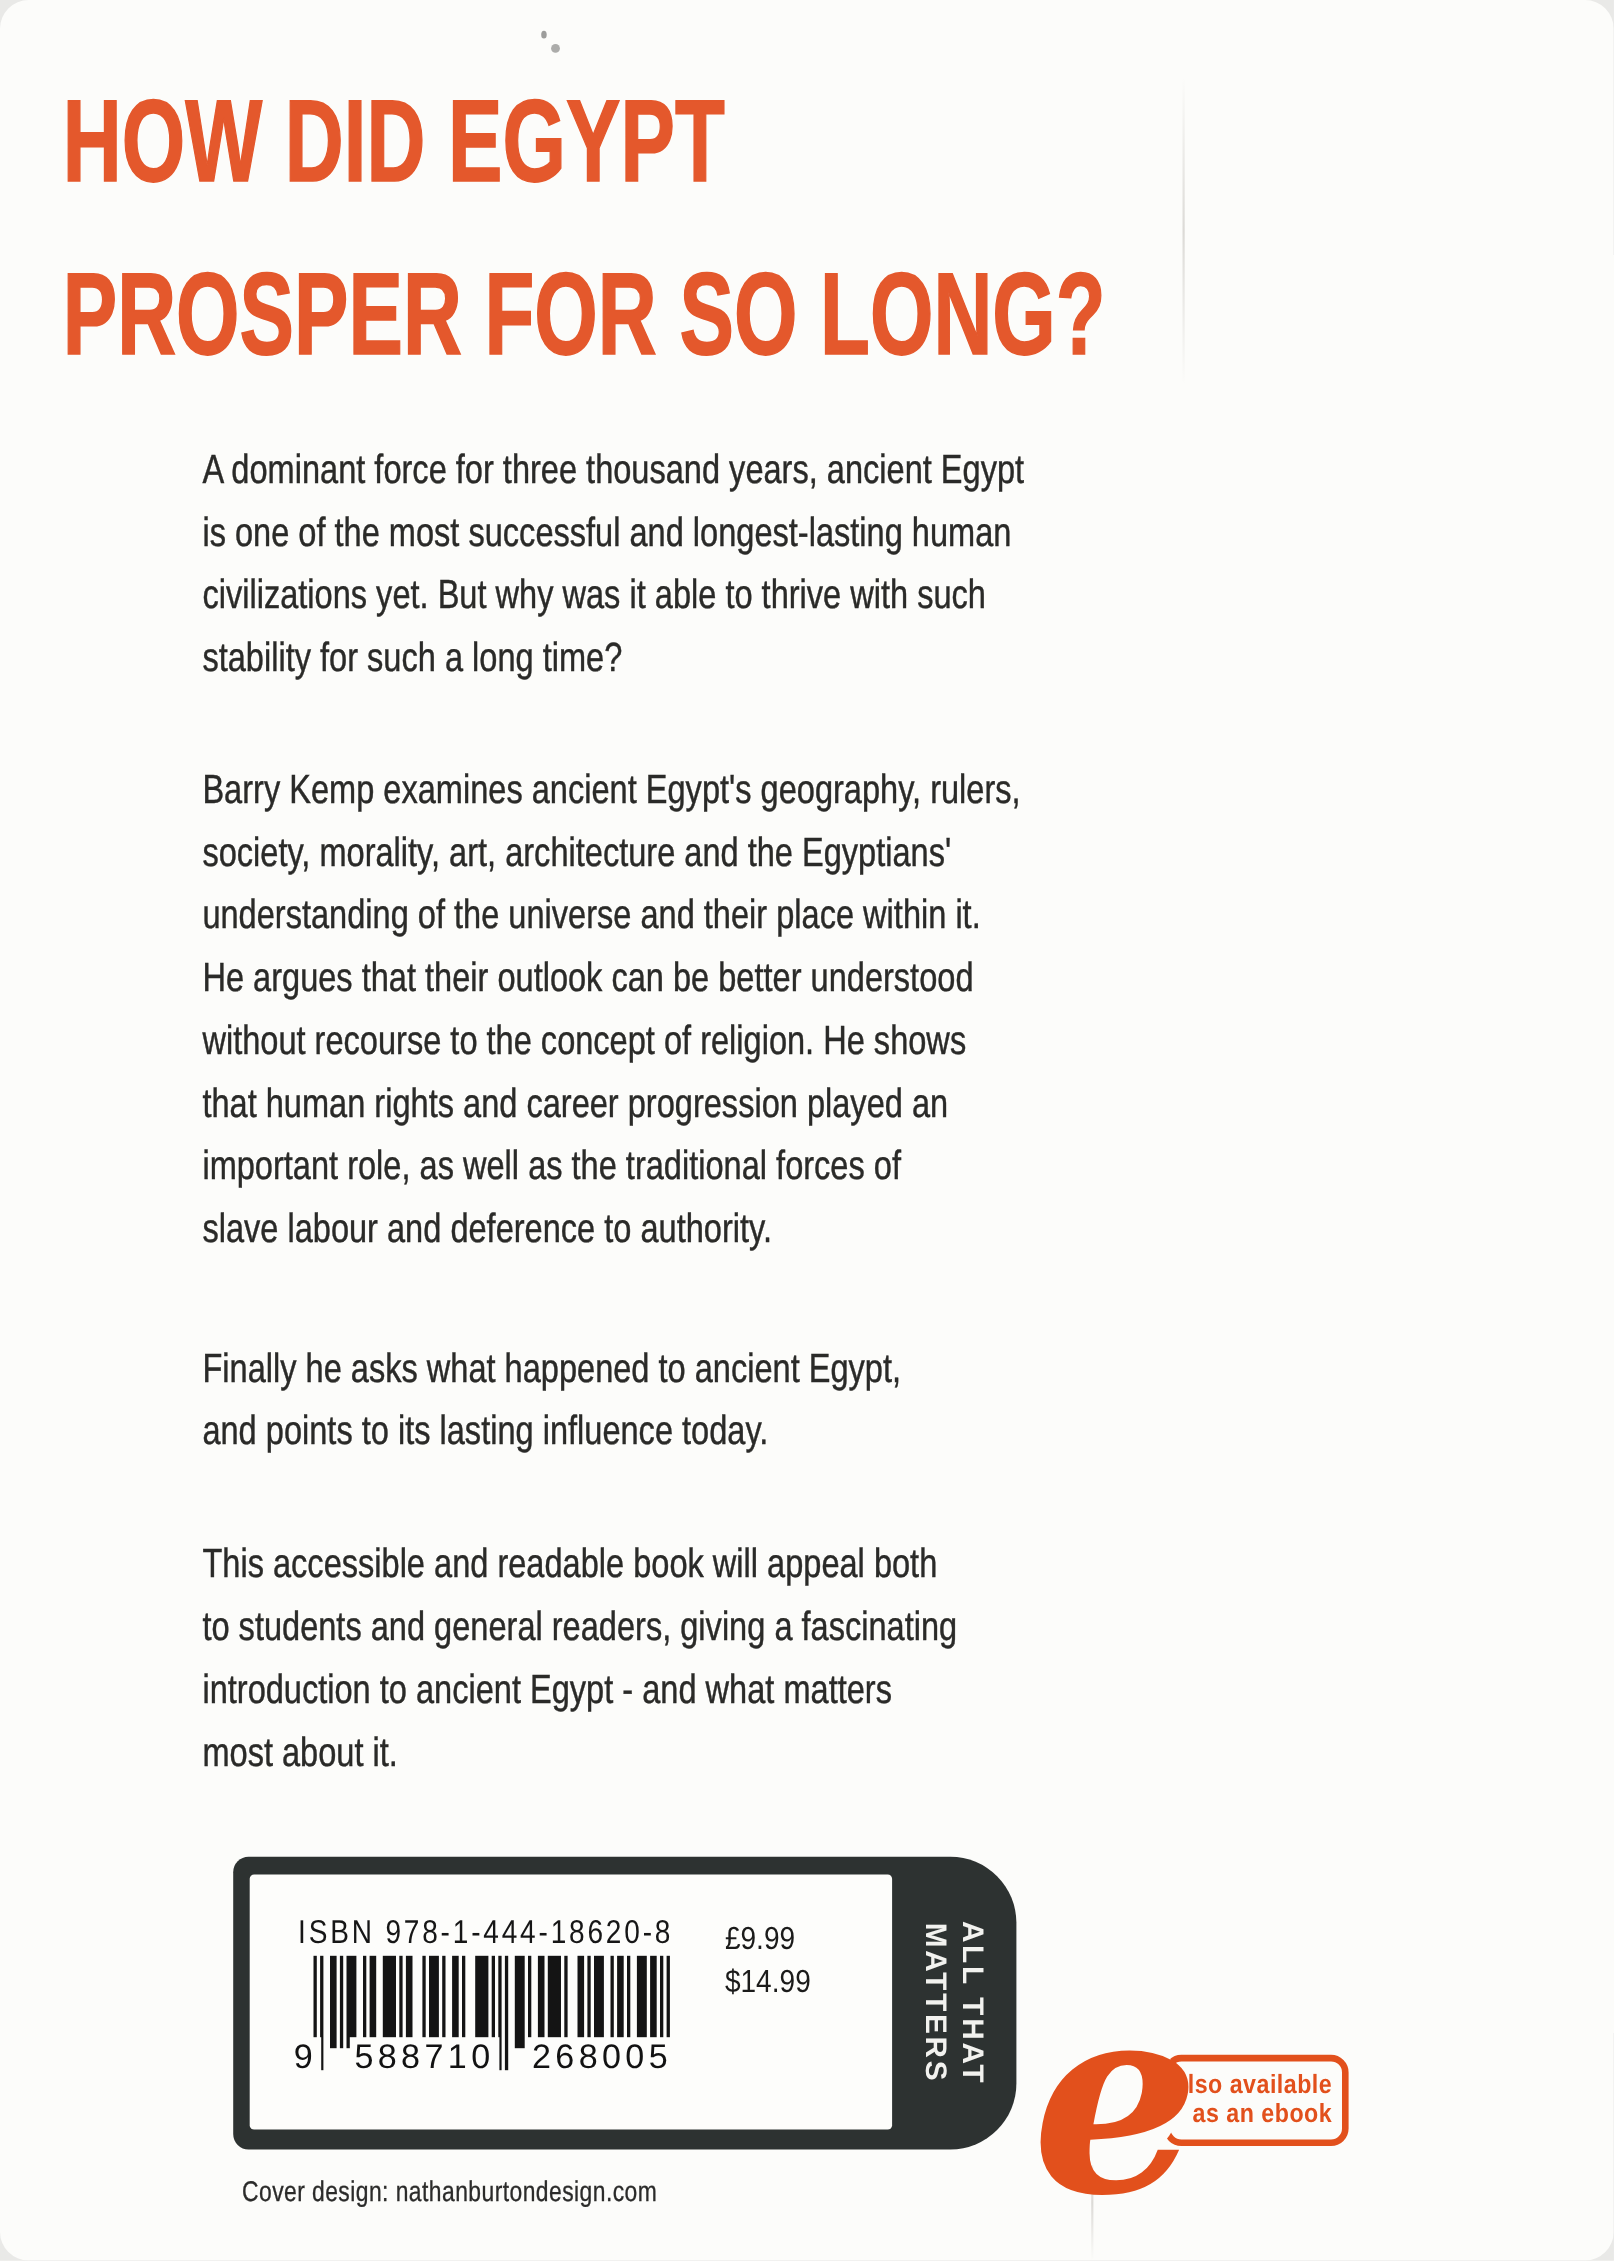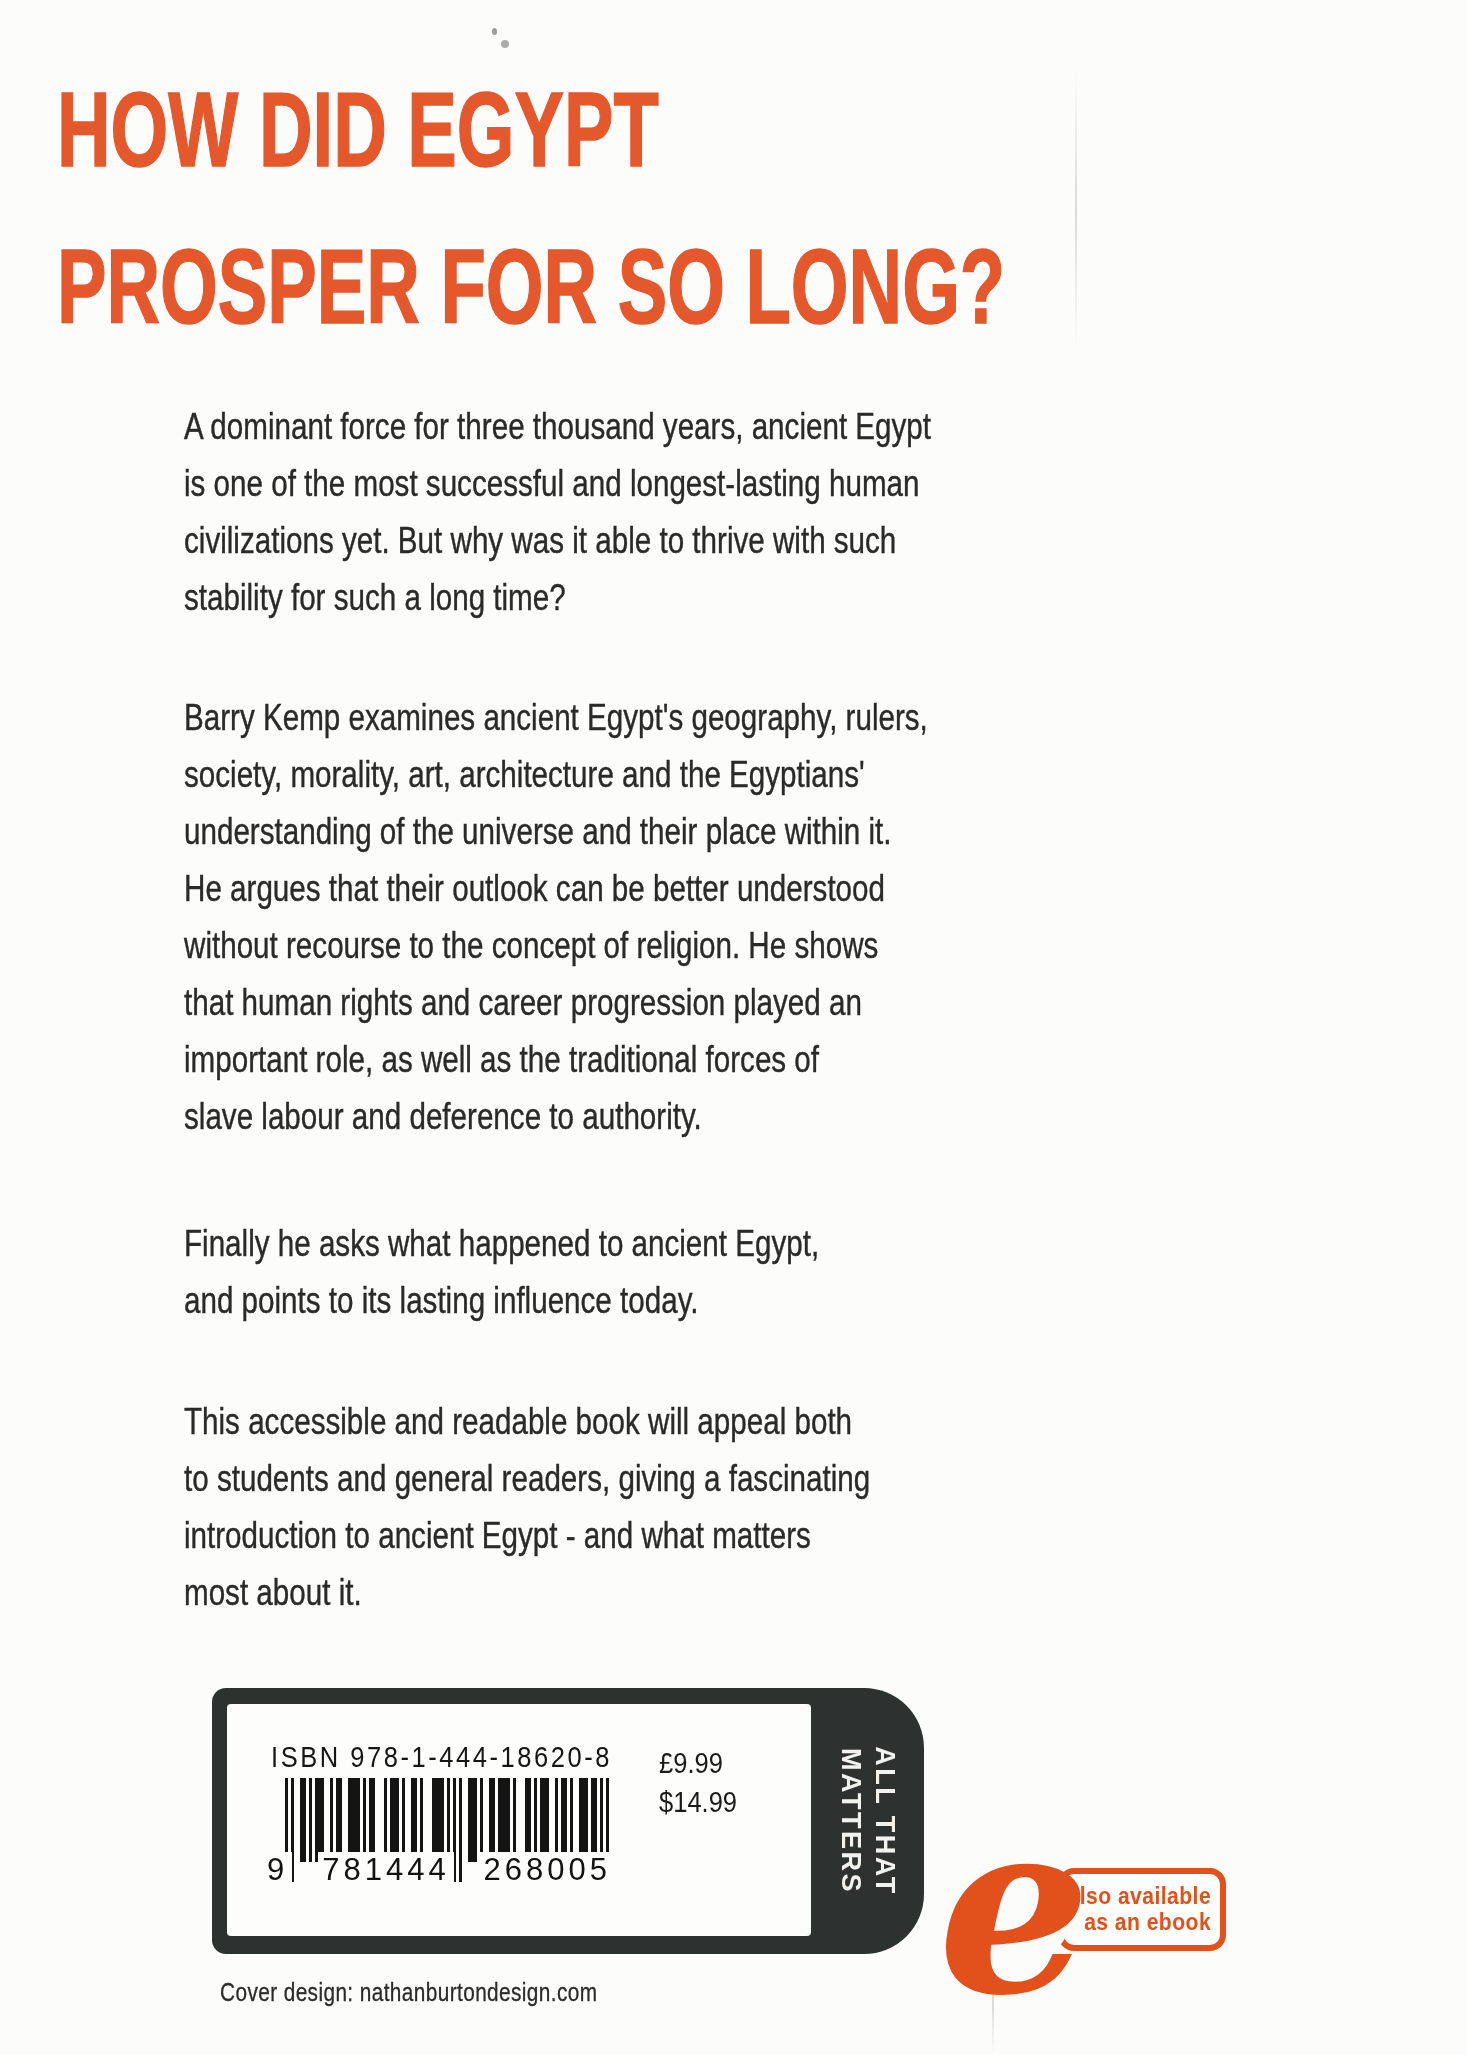--- a/index.html
+++ b/index.html
@@ -3,20 +3,21 @@
 <meta charset="utf-8">
 <style>
   html,body{margin:0;padding:0;background:#e9e9e7;}
   .page{
     position:relative;
     width:1467px;height:2055px;
     background:#fcfcfa;
     overflow:hidden;
     font-family:"Liberation Sans", sans-serif;
     color:var(--ink,#2a2a28);
+    border-radius:26px;
   }
   
   .title-line{
     position:absolute;left:57px;
     font-size:106px;line-height:106px;font-weight:bold;
     color:var(--accent,#e4582c);
     transform:scaleX(0.70);transform-origin:0 0;
     -webkit-text-stroke:1.5px currentColor;
     white-space:nowrap;letter-spacing:0px;
   }
@@ -187,21 +188,21 @@
           <i style="width: 3px; margin-right: 3px;"></i>
           <i style="width: 6px; margin-right: 3px;"></i>
           <i style="width: 3px; margin-right: 6px;"></i>
           <i style="width: 9px; margin-right: 3px;"></i>
           <i style="width: 6px; margin-right: 3px;"></i>
           <i class="g" style="width: 3px; margin-right: 3px;"></i>
           <i class="g" style="width: 3px; margin-right: 0px;"></i>
         </div>
       <div class="bdigits">
         <span>9</span>
-        <span>781444</span>
+        <span>588710</span>
         <span>268005</span>
       </div>
       <div class="price">
         <div>£9.99</div>
         <div>$14.99</div>
       </div>
     </div>
     <div class="series">
       <div class="series-rot">
         <div>ALL THAT</div>

